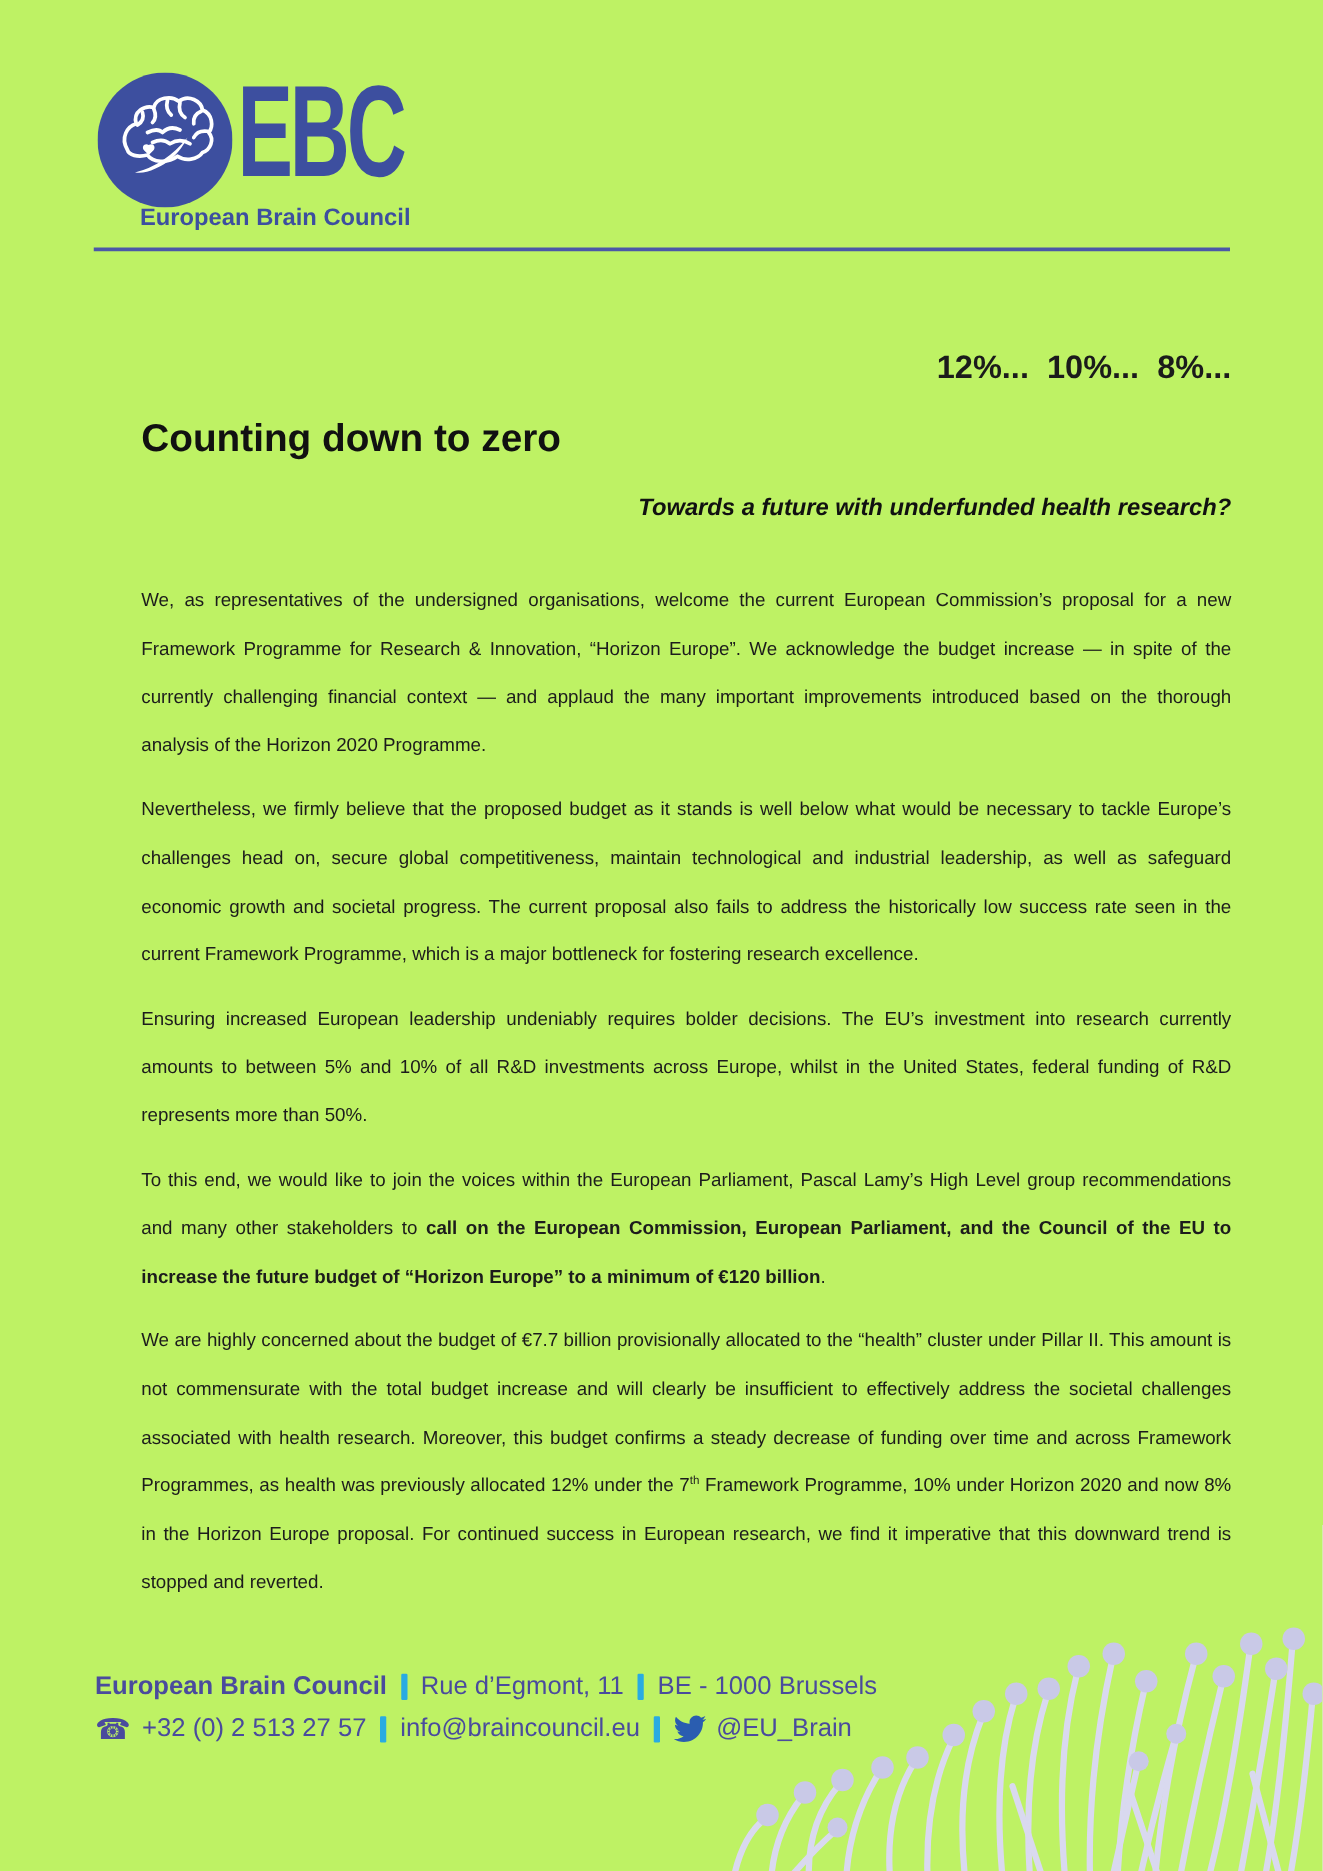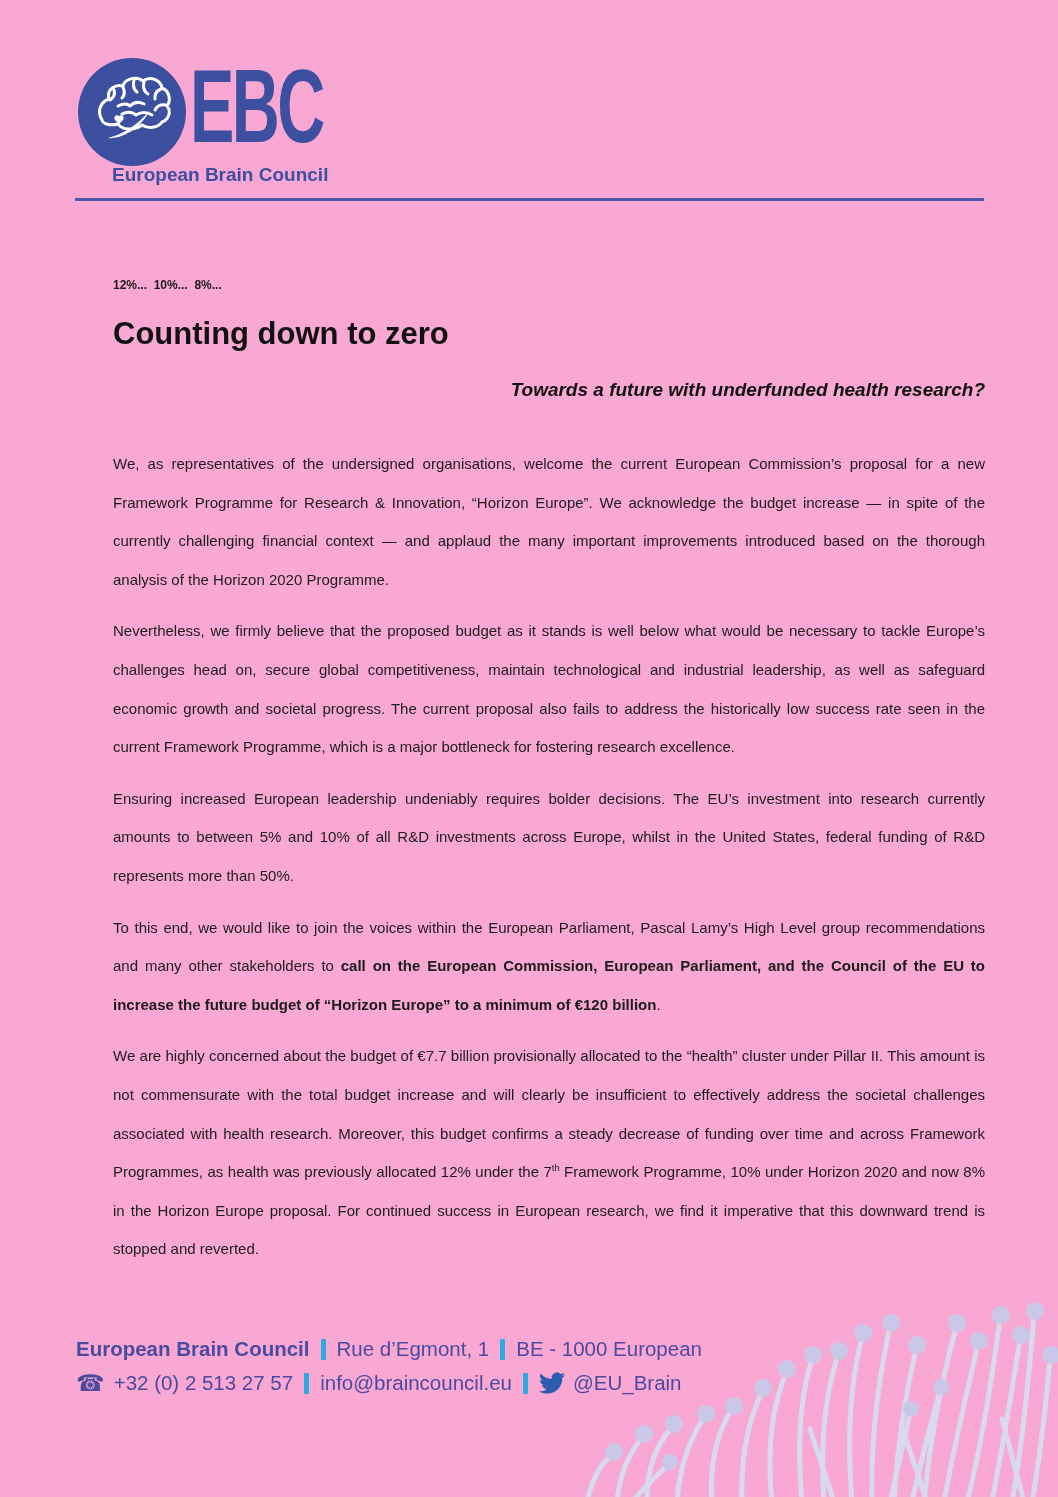--- a/index.html
+++ b/index.html
@@ -1,21 +1,21 @@
 <!DOCTYPE html>
 <html><head>
 <meta charset="utf-8">
 <style>
   html, body { margin: 0; padding: 0; background: #e8e8e8; }
   .page {
     position: relative;
     width: 1058px;
     height: 1497px;
     margin: 0 auto;
-    background: #f9a8d4;
+    background: #bef264;
     overflow: hidden;
     font-family: "Liberation Sans", sans-serif;
     color: #1c1c1c;
   }
 
   
   .logo { position: absolute; top: 58px; left: 78px; width: 320px; height: 135px; }
   .logo-circle { position: absolute; top: 0; left: 0; width: 108px; height: 108px; }
   .logo-abbr {
     position: absolute; top: -4px; left: 112px;
@@ -30,22 +30,22 @@
     white-space: nowrap;
   }
   .header-divider {
     position: absolute; top: 198px; left: 75px;
     width: 909px; height: 3px; background: #4b58a7;
   }
 
   
   .content { position: absolute; top: 278px; left: 113px; width: 872px; }
   .h-countdown {
-    margin: 0; text-align: left;
-    font-size: 12px; font-weight: bold; color: #1b1b1b;
+    margin: 0; text-align: right;
+    font-size: 26px; font-weight: bold; color: #1b1b1b;
     white-space: pre-wrap;
   }
   .h-title {
     margin: 24px 0 0; text-align: left;
     font-size: 31px; font-weight: bold; color: #111;
   }
   .h-subtitle {
     margin: 27px 0 44px; text-align: right;
     font-size: 19px; font-weight: bold; font-style: italic; color: #111;
   }
@@ -109,23 +109,23 @@
         <p><span>Ensuring increased European leadership undeniably requires bolder decisions. The EU’s investment into research currently amounts to between 5% and 10% of all R&amp;D investments across Europe, whilst in the United States, federal funding of R&amp;D represents more than 50%.</span></p>
         <p><span>To this end, we would like to join the voices within the European Parliament, Pascal Lamy’s High Level group recommendations and many other stakeholders to </span><strong>call on the European Commission, European Parliament, and the Council of the EU to increase the future budget of “Horizon Europe” to a minimum of €120 billion</strong><span>.</span></p>
         <p><span>We are highly concerned about the budget of €7.7 billion provisionally allocated to the “health” cluster under Pillar II. This amount is not commensurate with the total budget increase and will clearly be insufficient to effectively address the societal challenges associated with health research. Moreover, this budget confirms a steady decrease of funding over time and across Framework Programmes, as health was previously allocated 12% under the 7</span><sup>th</sup><span> Framework Programme, 10% under Horizon 2020 and now 8% in the Horizon Europe proposal. For continued success in European research, we find it imperative that this downward trend is stopped and reverted.</span></p>
       </div>
   </div>
 
   <div class="footer">
     <div class="footer-line">
       <span class="org-name">European Brain Council</span>
       <span class="sep"></span>
-      <span>Rue d’Egmont, 1</span>
+      <span>Rue d’Egmont, 11</span>
       <span class="sep"></span>
-      <span>BE - 1000 European</span>
+      <span>BE - 1000 Brussels</span>
     </div>
     <div class="footer-line">
       <span class="phone-glyph">☎</span>
       <span>+32 (0) 2 513 27 57</span>
       <span class="sep"></span>
       <span>info@braincouncil.eu</span>
       <span class="sep"></span>
       <svg class="twitter-svg" viewBox="0 0 24 24">
         <path fill="#2a5db0" d="M23.954 4.569c-.885.389-1.83.654-2.825.775 1.014-.611 1.794-1.574 2.163-2.723-.951.555-2.005.959-3.127 1.184-.896-.959-2.173-1.559-3.591-1.559-2.717 0-4.92 2.203-4.92 4.917 0 .39.045.765.127 1.124C7.691 8.094 4.066 6.13 1.64 3.161c-.427.722-.666 1.561-.666 2.475 0 1.71.87 3.213 2.188 4.096-.807-.026-1.566-.248-2.228-.616v.061c0 2.385 1.693 4.374 3.946 4.827-.413.111-.849.171-1.296.171-.314 0-.615-.03-.916-.086.631 1.953 2.445 3.377 4.604 3.417-1.68 1.319-3.809 2.105-6.102 2.105-.39 0-.779-.023-1.17-.067 2.189 1.394 4.768 2.209 7.557 2.209 9.054 0 13.999-7.496 13.999-13.986 0-.209 0-.42-.015-.63.961-.689 1.8-1.56 2.46-2.548z"></path>
       </svg>

